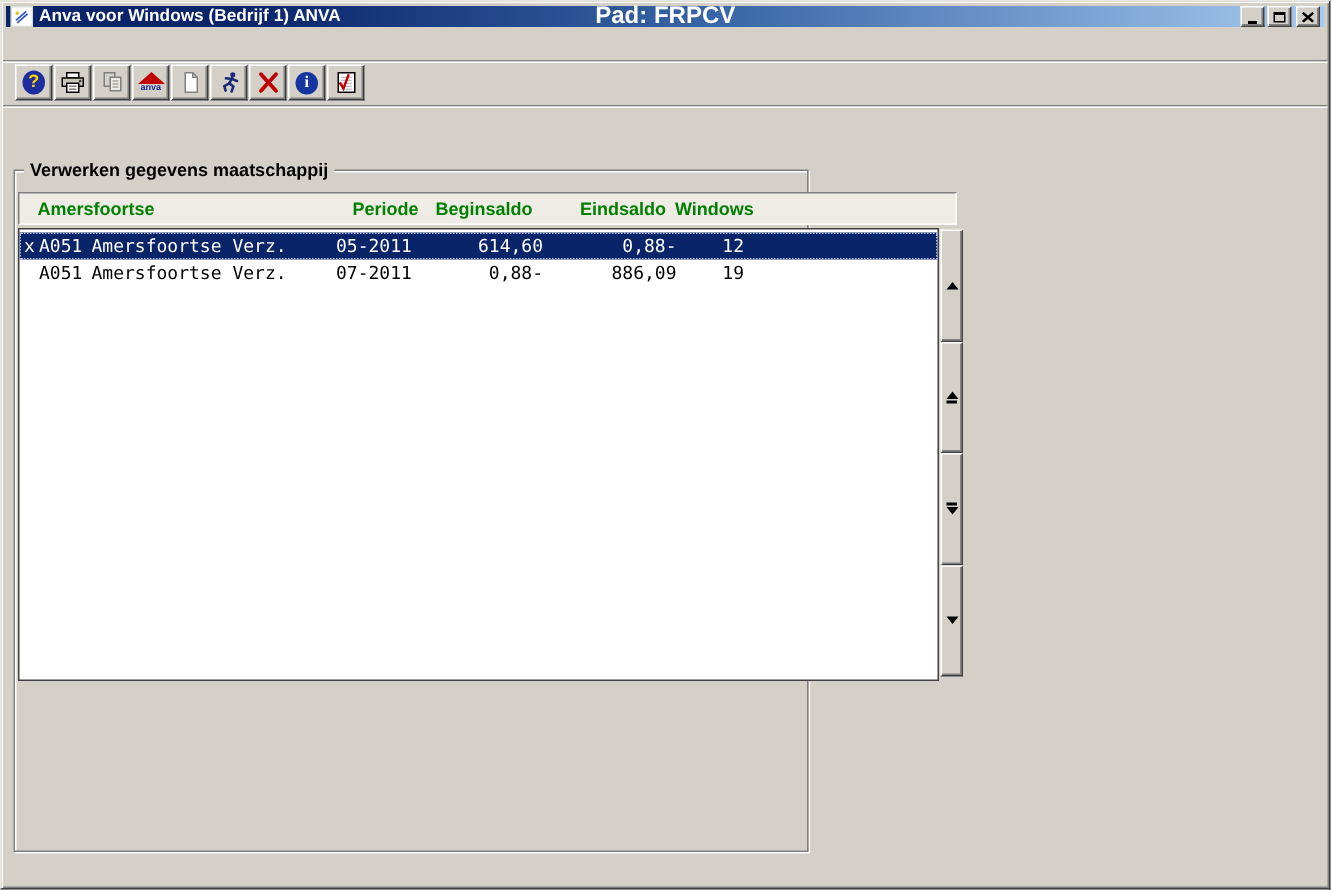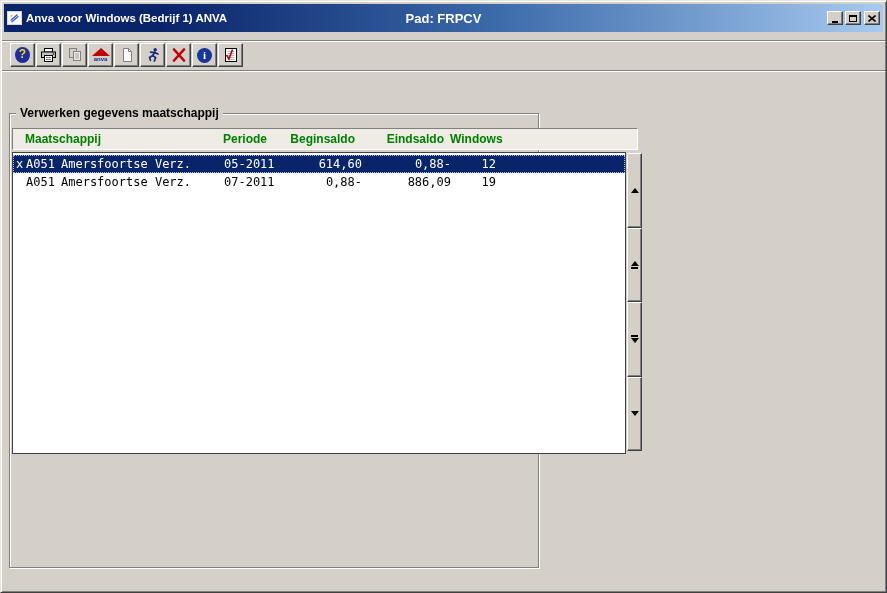--- a/index.html
+++ b/index.html
@@ -3,28 +3,28 @@
 <meta charset="utf-8">
 <style>
   * { margin:0; padding:0; box-sizing:border-box; }
   html,body { width:887px; height:593px; overflow:hidden;
     font-family:"Liberation Sans", sans-serif; }
   .window { position:absolute; inset:0; background:#d4d0c8;
     border:1px solid; border-color:#e9e7e1 #404040 #404040 #e9e7e1;
     box-shadow: inset 1px 1px 0 #fff, inset -1px -1px 0 #808080; }
 
   
-  .titlebar { position:absolute; left:3px; top:3px; right:3px; height:28px;
+  .titlebar { position:absolute; left:3px; top:3px; right:3px; height:14px;
     background:linear-gradient(to right,#0a246a 0%,#0a246a 18%,#3a68a8 55%,#a6caf0 100%);
     display:flex; align-items:center; padding:0 3px; }
   .titlebar .appicon { width:15px; height:14px; margin-right:4px; background:#fff;
     border:1px solid #9a96 ; flex:0 0 auto; }
   .titlebar .ttext { color:#fff; font-size:11.5px; font-weight:bold; white-space:nowrap; }
   .titlebar .path { position:absolute; left:50%; transform:translateX(-50%);
-    color:#fff; font-size:13px; font-weight:bold; }
+    color:#fff; font-size:16px; font-weight:bold; }
   .winbtns { margin-left:auto; display:flex; gap:2px; }
   .winbtn { width:16px; height:14px; background:#d4d0c8;
     border:1px solid; border-color:#fff #404040 #404040 #fff;
     box-shadow: inset -1px -1px 0 #808080;
     display:flex; align-items:center; justify-content:center; }
   .glyph-min { width:6px; height:2px; background:#000; margin-top:7px; }
   .glyph-max { width:8px; height:7px; border:1px solid #000; border-top:2px solid #000; }
 
   
   .sep-a { position:absolute; left:1px; right:1px; height:1px; background:#808080; }
@@ -50,21 +50,21 @@
   .gb-title { position:absolute; top:-8px; left:6px; background:#d4d0c8;
     padding:0 4px; font-size:12px; font-weight:bold; color:#000; }
 
   .cols-grid { display:grid; grid-template-columns:12px 35px 163px 64px 74px 89px 45px; }
 
   .hdrband { position:absolute; left:2px; top:14px; width:626px; height:22px;
     background:#efece5; border:1px solid; border-color:#808080 #fff #fff #808080;
     align-items:center; }
   .hdrband span { font-size:12px; font-weight:bold; color:#008000; white-space:nowrap; }
   .h-maat { grid-column:2 / 4; text-align:left; }
-  .h-per  { grid-column:4; text-align:left; }
+  .h-per  { grid-column:4; text-align:left;margin-left:12px; }
   .h-num  { text-align:right; padding-right:6px; }
 
   .list { position:absolute; left:2px; top:38px; width:614px; height:302px;
     background:#fff; border:1px solid #404040; padding-top:2px;
     font-family:"DejaVu Sans Mono", monospace; font-size:12px; overflow:hidden; }
   .row { height:18px; line-height:17px; color:#000; border:1px dotted transparent; cursor:default; }
   .row span { white-space:nowrap; overflow:hidden; }
   .c-marker { text-align:left; padding-left:2px; }
   .c-num { text-align:right; }
   .row.sel { background:#0a246a; color:#fff; border:1px dotted #aebfe0; }
@@ -181,21 +181,21 @@
         <path d="M3.5 8 L6 12 L9.5 2.5" stroke="#c00000" stroke-width="1.6" fill="none"></path>
       </svg>
     </div>
   </div>
 
   <div class="groupbox">
     <div class="gb-title">Verwerken gegevens maatschappij</div>
 
     <div class="hdrband cols-grid">
       <span></span>
-      <span class="h-maat" style="grid-column:2 / 4;">Maatschappij</span>
+      <span class="h-maat" style="grid-column:2 / 4;">Amersfoortse</span>
       <span class="h-per">Periode</span>
       <span class="h-num">Beginsaldo</span>
       <span class="h-num">Eindsaldo</span>
       <span class="h-num">Windows</span>
     </div>
 
     <div class="list">
 
       <div class="row sel cols-grid">
         <span class="c-marker">x</span>

